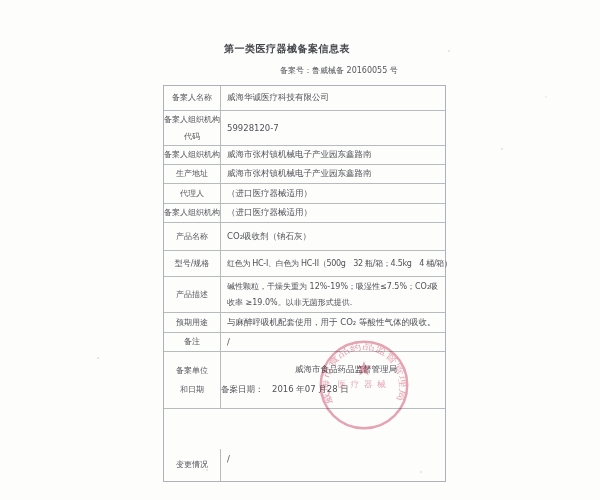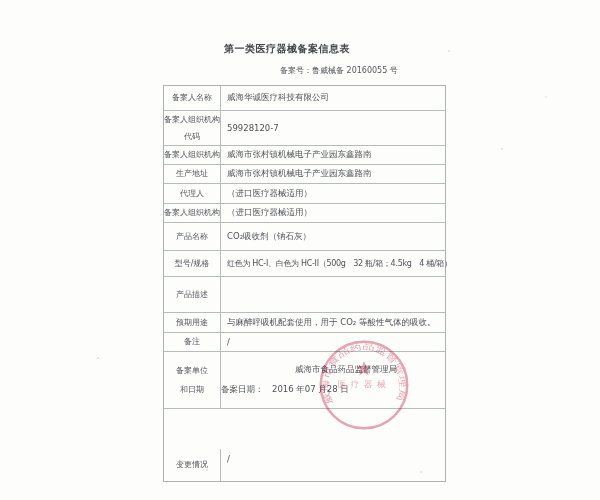--- a/index.html
+++ b/index.html
@@ -98,20 +98,21 @@
       <div class="val nw">CO₂吸收剂（钠石灰）</div>
     </div>
 
     <div class="row r7">
       <div class="lbl">型号/规格</div>
       <div class="val nw tight">红色为 HC-I、白色为 HC-II（500g　32 瓶/箱；4.5kg　4 桶/箱）</div>
     </div>
 
     <div class="row r8">
       <div class="lbl">产品描述</div>
+      <div class="val desc">碱性颗粒，干燥失重为 12%-19%；吸湿性≤7.5%；CO₂吸收率 ≥19.0%。以非无菌形式提供.</div>
     </div>
 
     <div class="row r9">
       <div class="lbl">预期用途</div>
       <div class="val nw">与麻醉呼吸机配套使用，用于 CO₂ 等酸性气体的吸收。</div>
     </div>
 
     <div class="row r10">
       <div class="lbl">备注</div>
       <div class="val nw">/</div>

